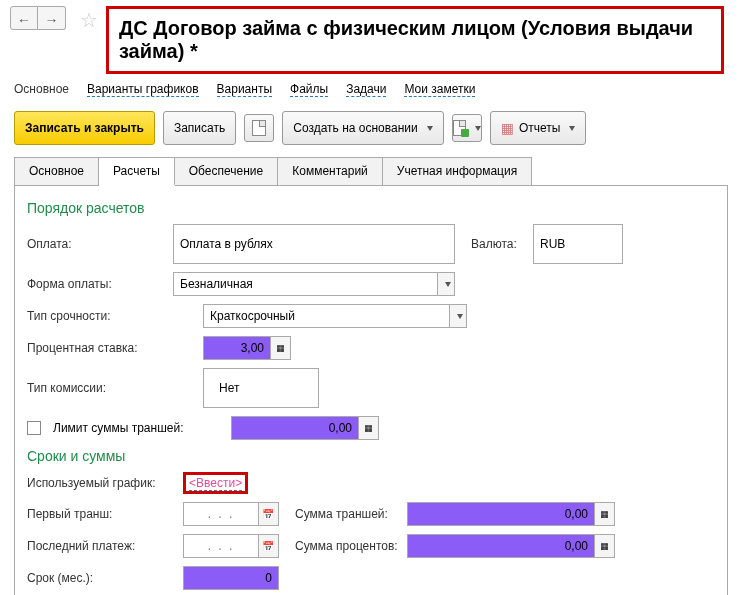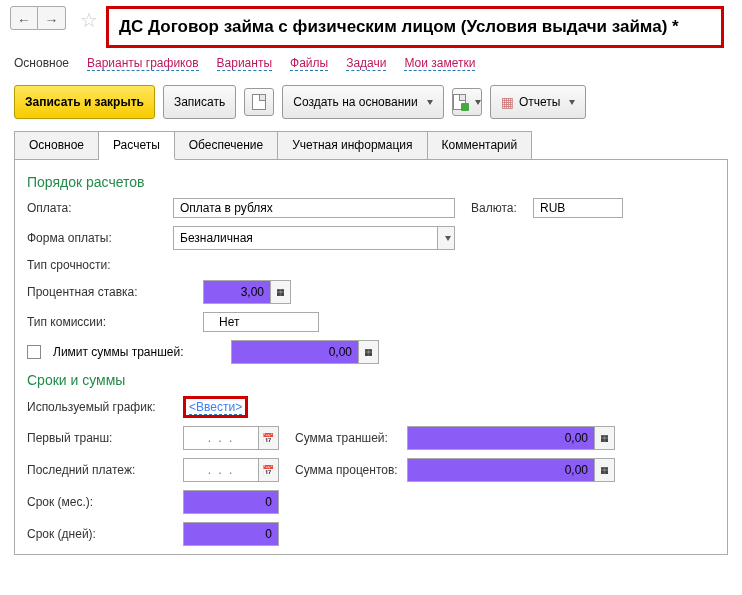--- a/index.html
+++ b/index.html
@@ -3,53 +3,53 @@
 <meta charset="utf-8">
 <style>
 *{box-sizing:border-box;margin:0;padding:0;font-family:Arial,sans-serif;font-size:12px}
 body{background:#fff;width:742px;height:595px;position:relative;overflow:hidden}
 .top{display:flex;align-items:flex-start;padding:6px 10px 0;gap:8px}
 .navbtns{display:flex}
 .navbtn{width:28px;height:24px;border:1px solid #aaa;background:#f5f5f5;display:flex;align-items:center;justify-content:center;font-size:14px;color:#555}
 .navbtn:first-child{border-radius:3px 0 0 3px}
 .navbtn:last-child{border-radius:0 3px 3px 0;border-left:none}
 .star{font-size:20px;color:#ccc;margin-left:6px;margin-top:2px}
-.title-box{border:3px solid #c00;padding:8px 10px;font-size:17px;font-weight:bold;flex:1;margin-right:8px}
+.title-box{border:3px solid #c00;padding:8px 10px;font-size:20px;font-weight:bold;flex:1;margin-right:8px}
 .links{display:flex;gap:18px;padding:8px 14px 10px;font-size:12px}
-.links span{color:#be185d;border-bottom:1px dashed #2a7ab0;cursor:pointer}
+.links span{color:#000000;border-bottom:1px dashed #2a7ab0;cursor:pointer}
 .links span.active{color:#333;border:none}
 .toolbar{display:flex;gap:8px;padding:4px 14px 12px;align-items:center}
 .btn{height:28px;border:1px solid #999;border-radius:3px;background:linear-gradient(#fafafa,#e8e8e8);padding:16px 10px;display:flex;align-items:center;gap:5px;cursor:pointer}
 .btn-yellow{background:linear-gradient(#ffe65a,#f8cc00);border-color:#b89b00;font-weight:bold}
 .btn-icon{width:30px;padding:0;justify-content:center}
 .dd{width:0;height:0;border-left:3px solid transparent;border-right:3px solid transparent;border-top:5px solid #555;margin-left:4px}
 .icon-doc{width:14px;height:16px;background:#fff;border:1px solid #888;position:relative}
 .icon-doc::after{content:'';position:absolute;top:0;right:0;width:5px;height:5px;background:#e8e8e8;border-left:1px solid #888;border-bottom:1px solid #888}
 .icon-docg::before{content:'';position:absolute;bottom:-2px;right:-4px;width:8px;height:8px;background:#4a4;border-radius:1px}
 .icon-report{color:#c77;font-size:14px}
 .tabs{display:flex;margin:0 14px;border:1px solid #aaa;border-bottom:none;width:fit-content}
 .tab{padding:6px 14px;border-right:1px solid #aaa;background:#f2f2f2;cursor:pointer}
 .tab:last-child{border-right:none}
 .tab.active{background:#fff;border-bottom:2px solid #fff;margin-bottom:-1px;position:relative}
 .form{border:1px solid #aaa;margin:0 14px;padding:8px 12px}
 .sect{color:#228b4a;font-size:14px;margin:6px 0 8px}
 .row{display:flex;align-items:center;margin-bottom:8px;gap:6px}
 .lbl{width:140px;color:#333}
 .lbl2{width:106px;color:#333}
-.inp{height:20px;border:1px solid #aaa;padding:0 6px;background:#fff}
+.inp{height:40px;border:1px solid #aaa;padding:0 6px;background:#fff}
 .sel{display:flex;align-items:flex-start}
 .sel-box{height:24px;border:1px solid #aaa;border-right:none;padding:0 6px;display:flex;align-items:center;background:#fff}
 .sel-btn{width:18px;height:24px;border:1px solid #aaa;background:#f5f5f5;display:flex;align-items:center;justify-content:center}
 .num-grp{display:flex}
 .num-inp{height:24px;border:1px solid #aaa;padding:0 6px;text-align:right;background:#8b5cf6}
 .calc{width:20px;height:24px;border:1px solid #aaa;border-left:none;background:#f5f5f5;display:flex;align-items:center;justify-content:center;font-size:9px}
 .cal{width:20px;height:24px;border:1px solid #aaa;border-left:none;background:#f5f5f5;display:flex;align-items:center;justify-content:center;font-size:10px}
 .cb{width:14px;height:14px;border:1px solid #888;margin-right:6px;background:#fff}
 .hl{border:3px solid #c00;padding:1px 3px}
-.link-in{color:#3b82f6;border-bottom:1px dashed #2a7ab0;cursor:pointer}
+.link-in{color:#ec4899;border-bottom:1px dashed #2a7ab0;cursor:pointer}
 .date-grp{display:flex}
 .date-inp{width:76px;height:24px;border:1px solid #aaa;padding:0 4px;text-align:center;background:#fff;letter-spacing:2px;color:#777}
 </style>
 </head>
 <body>
 
 <div class="top">
   <div class="navbtns">
     <div class="navbtn">←</div>
     <div class="navbtn">→</div>
@@ -85,22 +85,22 @@
       <span class="icon-report">▦</span>
       <span>Отчеты</span>
       <span class="dd"></span>
     </div>
 </div>
 
 <div class="tabs">
   <div class="tab">Основное</div>
   <div class="tab active">Расчеты</div>
   <div class="tab">Обеспечение</div>
+  <div class="tab">Комментарий</div>
   <div class="tab">Учетная информация</div>
-  <div class="tab">Комментарий</div>
 </div>
 
 <div class="form">
   <div class="sect">Порядок расчетов</div>
   <div class="row">
     <div class="lbl">Оплата:</div>
     <input class="inp" style="width: 282px;" value="Оплата в рублях">
     <div class="lbl" style="width:56px;margin-left:10px">Валюта:</div>
     <input class="inp" style="width: 90px;" value="RUB">
   </div>
@@ -109,20 +109,26 @@
     <div class="sel">
       <div class="sel-box" style="width:264px">Безналичная</div>
       <div class="sel-btn">
           <span class="dd"></span>
         </div>
     </div>
   </div>
 
   <div class="row">
     <div class="lbl" style="width:170px">Тип срочности:</div>
+    <div class="sel">
+      <div class="sel-box" style="width:246px">Краткосрочный</div>
+      <div class="sel-btn">
+          <span class="dd"></span>
+        </div>
+    </div>
   </div>
   <div class="row">
     <div class="lbl" style="width:170px">Процентная ставка:</div>
     <div class="num-grp">
       <input class="num-inp" style="width: 68px;" value="3,00">
       <div class="calc">▦</div>
     </div>
   </div>
   <div class="row">
     <div class="lbl" style="width:170px">Тип комиссии:</div>

